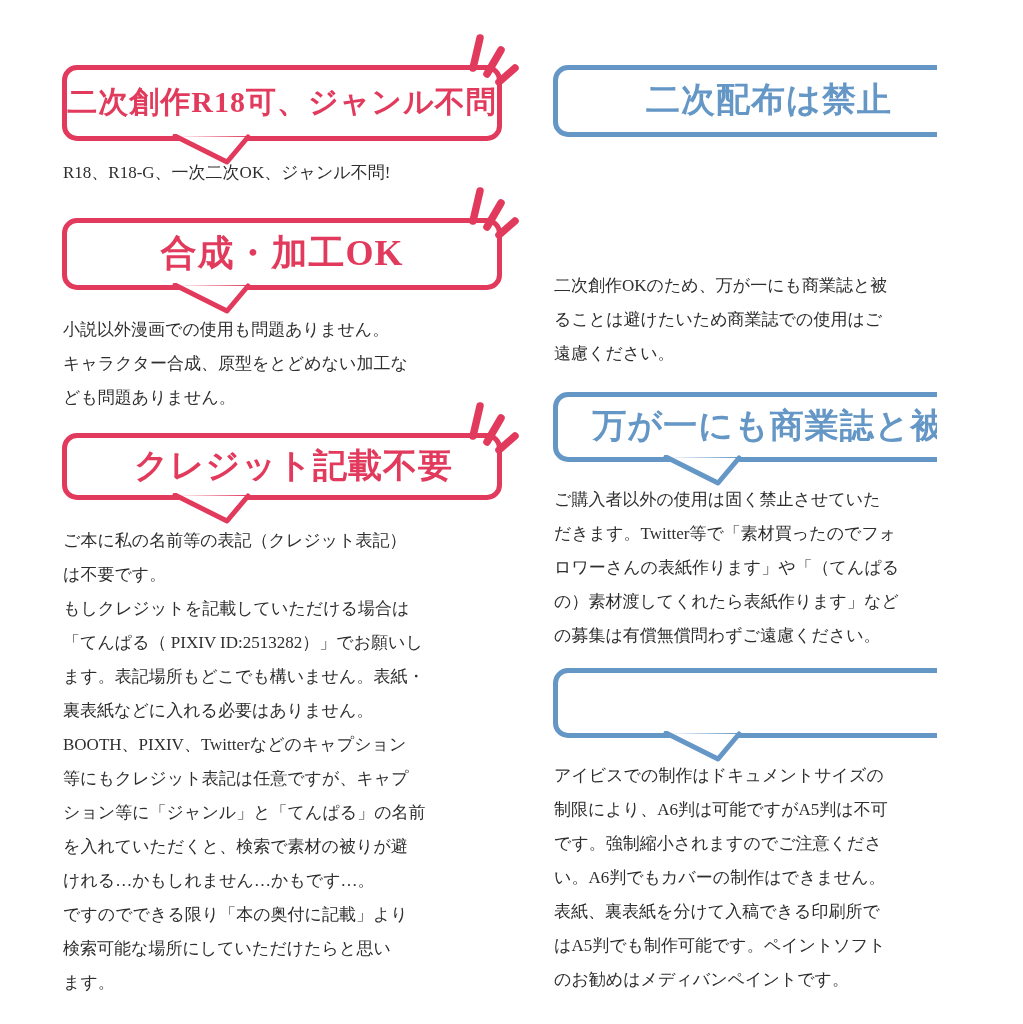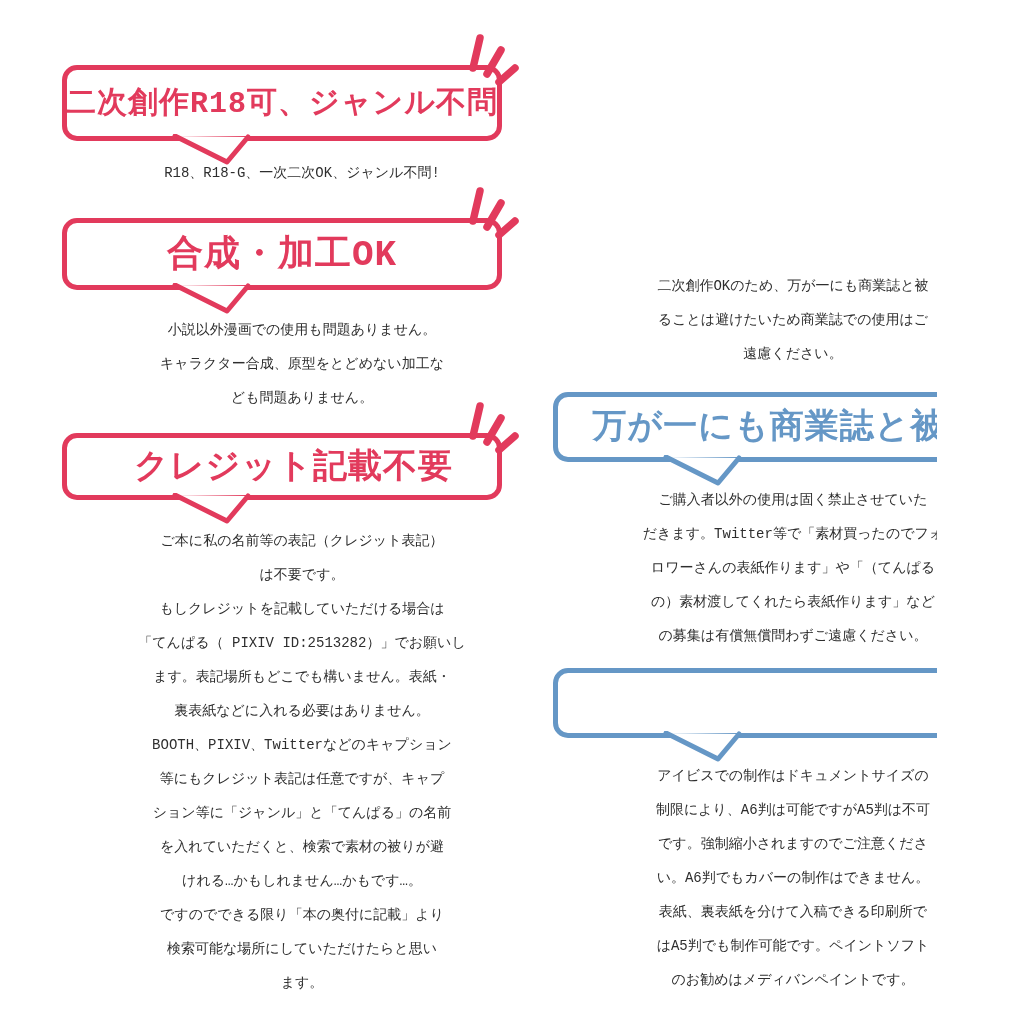--- a/index.html
+++ b/index.html
@@ -6,21 +6,21 @@
     --red:#e23a5c;
     --blue:#6597c6;
     --ink:#2e2e2e;
   }
   html,body{margin:0;padding:0;background:#ffffff;}
   .canvas{
     position:relative;
     width:937px;height:1024px;
     background:#ffffff;
     overflow:hidden;
-    font-family:Liberation Mono, monospace;
+    font-family:Liberation Serif, serif;
   }
   
   .callout{
     position:absolute;
     background:#ffffff;
     border:5px solid;
     border-radius:15px;
     display:flex;align-items:center;justify-content:center;
     box-sizing:border-box;
   }
@@ -51,26 +51,25 @@
     position:absolute;
     top:-42px;right:-22px;
     width:58px;height:58px;
     pointer-events:none;
   }
   .marks line{stroke:currentColor;stroke-width:7.5;stroke-linecap:round;}
   
   .body{
     position:absolute;
     color:var(--ink);
-    font-size:14px;
+    font-size:17px;
     line-height:34px;
     letter-spacing:0px;
     white-space:pre-line;
     width:478px;
-    text-align:center;
   }
   
   #lbox1{left:62px;top:65px;width:440px;height:76px;}
   #lbody1{left:63px;top:156px;}
   #lbox2{left:62px;top:218px;width:440px;height:72px;}
   #lbody2{left:63px;top:313px;}
   #lbox3{left:62px;top:433px;width:440px;height:67px;padding-left:23px;}
   #lbody3{left:63px;top:524px;}
   
   #rbox1{left:553px;top:65px;width:432px;height:72px;}
@@ -133,20 +132,28 @@
 裏表紙などに入れる必要はありません。
 BOOTH、PIXIV、Twitterなどのキャプション
 等にもクレジット表記は任意ですが、キャプ
 ション等に「ジャンル」と「てんぱる」の名前
 を入れていただくと、検索で素材の被りが避
 けれる…かもしれません…かもです…。
 ですのでできる限り「本の奥付に記載」より
 検索可能な場所にしていただけたらと思い
 ます。</div>
 
+  <div class="callout blue" id="rbox1">
+    <span class="title t34">二次配布は禁止</span>
+    <svg class="marks" viewBox="0 0 58 58">
+      <line x1="12" y1="40" x2="19" y2="10"></line>
+      <line x1="26" y1="46" x2="40" y2="22"></line>
+      <line x1="38" y1="54" x2="54" y2="40"></line>
+    </svg>
+  </div>
 
   <div class="body" id="rbody2">二次創作OKのため、万が一にも商業誌と被
 ることは避けたいため商業誌での使用はご
 遠慮ください。</div>
 
   <div class="callout blue" id="rbox3">
     <span class="title t34">万が一にも商業誌と被</span>
     <svg class="marks" viewBox="0 0 58 58">
       <line x1="12" y1="40" x2="19" y2="10"></line>
       <line x1="26" y1="46" x2="40" y2="22"></line>

